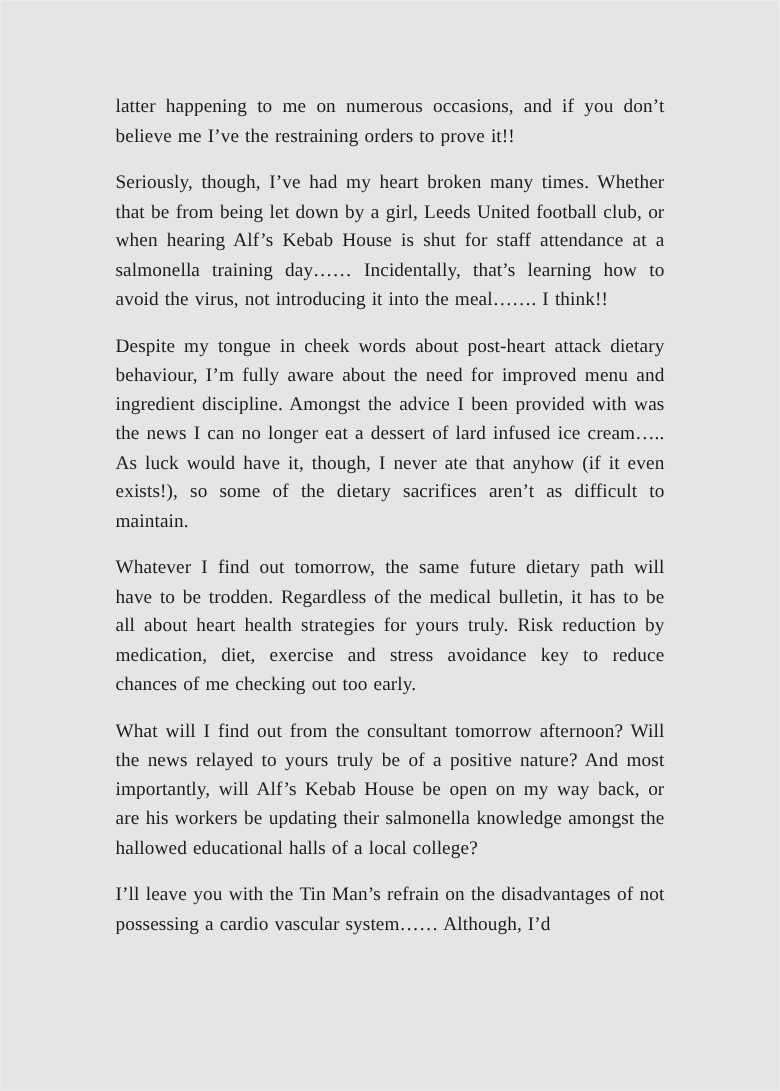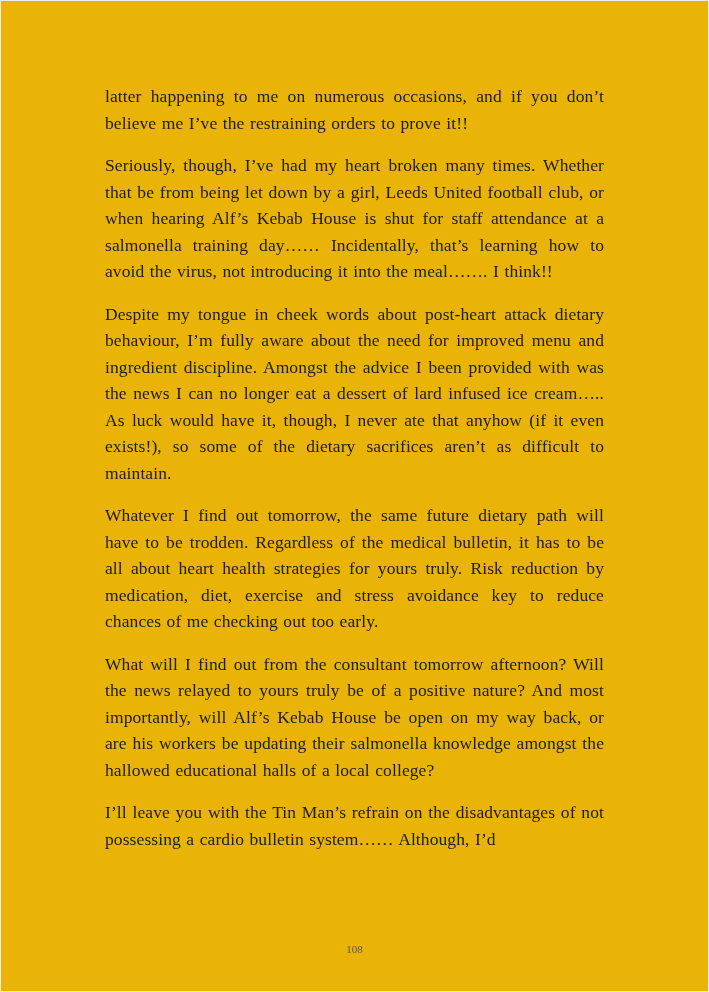--- a/index.html
+++ b/index.html
@@ -5,21 +5,21 @@
   html, body {
     margin: 0;
     padding: 0;
     background: #ffffff;
   }
   .page {
     position: relative;
     width: 709px;
     height: 992px;
     margin: 0 auto;
-    background: #eab308;
+    background: #e5e5e5;
     box-sizing: border-box;
     border: 1px solid #ececec;
     font-family: "Liberation Serif", "DejaVu Serif", serif;
     color: #1c1c1c;
     overflow: hidden;
   }
   .text-block {
     position: absolute;
     top: 82px;
     left: 104px;
@@ -48,16 +48,15 @@
 </head>
 <body>
 
 <div class="page">
   <div class="text-block">
     <p>latter happening to me on numerous occasions, and if you don’t believe me I’ve the restraining orders to prove it!!</p>
     <p>Seriously, though, I’ve had my heart broken many times. Whether that be from being let down by a girl, Leeds United football club, or when hearing Alf’s Kebab House is shut for staff attendance at a salmonella training day…… Incidentally, that’s learning how to avoid the virus, not introducing it into the meal……. I think!!</p>
     <p>Despite my tongue in cheek words about post-heart attack dietary behaviour, I’m fully aware about the need for improved menu and ingredient discipline. Amongst the advice I been provided with was the news I can no longer eat a dessert of lard infused ice cream….. As luck would have it, though, I never ate that anyhow (if it even exists!), so some of the dietary sacrifices aren’t as difficult to maintain.</p>
     <p>Whatever I find out tomorrow, the same future dietary path will have to be trodden. Regardless of the medical bulletin, it has to be all about heart health strategies for yours truly. Risk reduction by medication, diet, exercise and stress avoidance key to reduce chances of me checking out too early.</p>
     <p>What will I find out from the consultant tomorrow afternoon? Will the news relayed to yours truly be of a positive nature? And most importantly, will Alf’s Kebab House be open on my way back, or are his workers be updating their salmonella knowledge amongst the hallowed educational halls of a local college?</p>
-    <p>I’ll leave you with the Tin Man’s refrain on the disadvantages of not possessing a cardio bulletin system…… Although, I’d</p>
+    <p>I’ll leave you with the Tin Man’s refrain on the disadvantages of not possessing a cardio vascular system…… Although, I’d</p>
   </div>
-  <div class="page-number">108</div>
 </div>
 
 </body></html>

